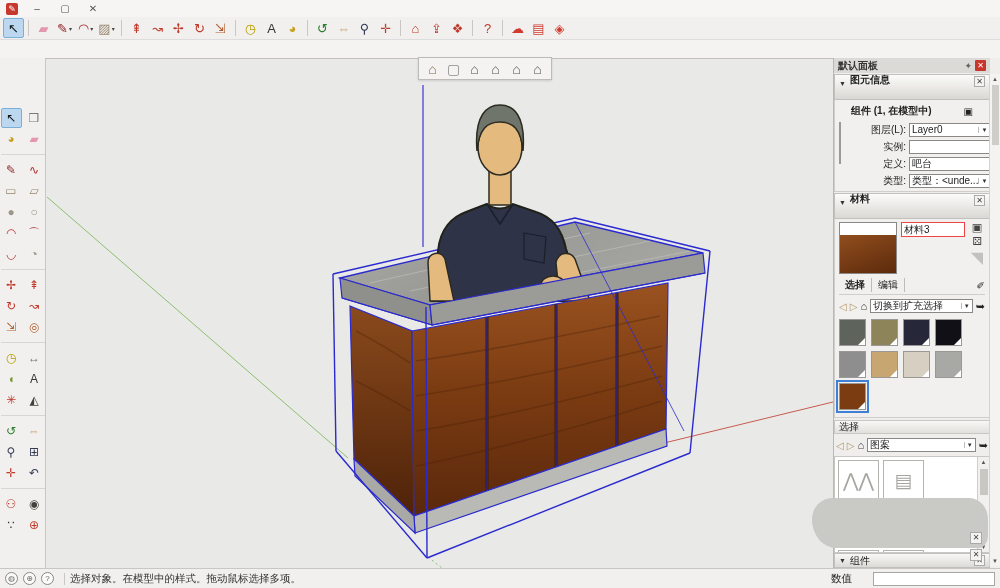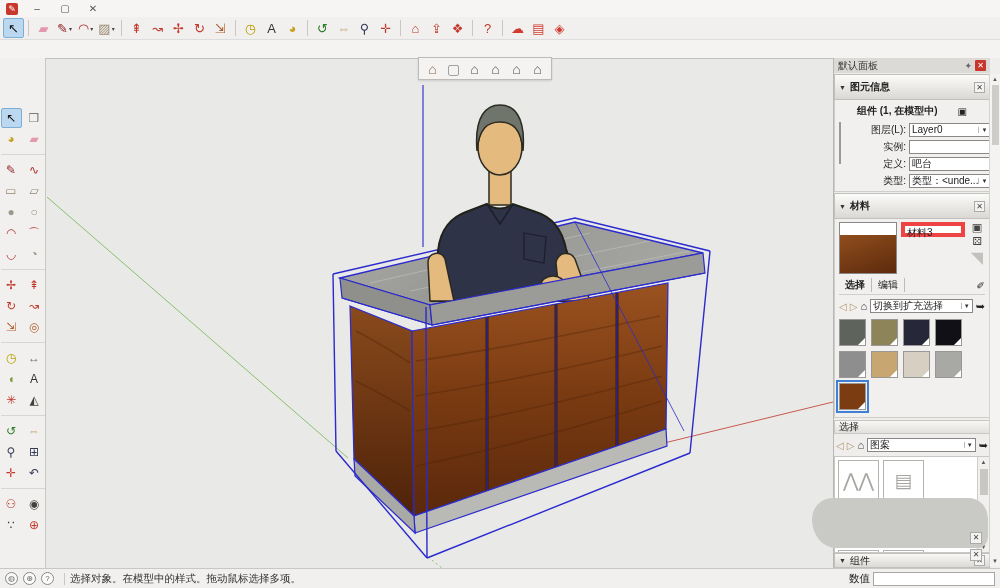--- a/index.html
+++ b/index.html
@@ -47,51 +47,51 @@
 
   .viewport { position:relative; width:787px; height:510px; background:#e9e9e7;
     border-top:1px solid #c2c0bd; }
   .viewport svg { position:absolute; left:0; top:0; }
 
   
   .tray { width:167px; height:510px; background:#efeeec; border-left:1px solid #b9b7b4;
     position:relative; display:flex; flex-direction:column; font-size:10px; }
   .tray-inner { width:156px; display:flex; flex-direction:column; height:100%; }
   .tray-titlebar { height:15px; background:#dcdad6; display:flex; align-items:center; padding:0 4px; }
-  .tray-titlebar .t { font-weight:normal; color:#333; flex:1; }
+  .tray-titlebar .t { font-weight:bold; color:#333; flex:1; }
   .pin { color:#666; font-size:9px; margin-right:3px; }
   .tray-close { width:11px; height:11px; background:#c8372c; color:#fff; font-size:8px;
     line-height:11px; text-align:center; border-radius:1px; }
   .panel-header { height:25px; background:linear-gradient(#fbfbf9,#dad8d4);
-    border:1px solid #c2c0bd; display:flex; align-items:center; padding:12px 4px; margin-top:1px; }
+    border:1px solid #c2c0bd; display:flex; align-items:flex-end; padding:12px 4px; margin-top:1px; }
   .panel-header .tri { font-size:7px; color:#333; margin-right:4px; }
   .panel-header .t { font-weight:bold; color:#222; flex:1; }
   .mini-x { width:11px; height:11px; border:1px solid #aaa; background:#f4f3f1; color:#444;
     font-size:8px; line-height:9px; text-align:center; }
   .panel-body { background:#f1f0ee; border:1px solid #d0cecb; border-top:none; padding:3px 4px; }
 
-  .ei-sub { display:flex; align-items:center; font-weight:bold; margin:1px 18px 4px; }
+  .ei-sub { display:flex; align-items:center; font-weight:bold; margin:1px 12px 4px; }
   .ei-sub .t { flex:1; }
   .ei-flex { display:flex; gap:23px; }
   .ei-thumb { width:42px; height:42px; background:#fff; border:1px solid #999; position:relative; overflow:hidden; }
   .ei-thumb::after { content:""; position:absolute; left:0; bottom:0;
     border-left:40px solid #b9c2c9; border-top:40px solid transparent; }
   .ei-rows { flex:1; display:flex; flex-direction:column; gap:2px; }
   .ei-row { display:flex; align-items:center; height:15px; }
   .ei-row .lab { width:42px; text-align:right; margin-right:3px; color:#222; }
   .field { flex:1; height:14px; background:#fff; border:1px solid #8a8886;
     display:flex; align-items:center; padding:0 2px; overflow:hidden; white-space:nowrap; }
   .field .val { flex:1; overflow:hidden; }
   .field .caret { font-size:6px; color:#333; border-left:1px solid #bbb; padding-left:2px; }
 
   .mat-top { display:flex; gap:4px; }
   .mat-prev { width:58px; height:52px; border:1px solid #8a8886; background:
     linear-gradient(#fff 0 12px, transparent 12px),
     linear-gradient(160deg,#9c5520,#5c2a0c); }
-  .mat-name { flex:1; height:15px; background:#fff; border:4px solid #ef4444; padding:0 2px; }
+  .mat-name { flex:1; height:15px; background:#fff; border:1px solid #ef4444; padding:0 2px; }
   .mat-icons { display:flex; flex-direction:column; align-items:center; gap:3px; width:16px; }
   .mat-icons span { font-size:11px; color:#444; line-height:1; }
   .mat-icons .bigtri { color:#c2c1bd; font-size:16px; }
   .mat-tabs { display:flex; align-items:center; margin-top:4px; border-bottom:1px solid #d0cecb; padding-bottom:2px; }
   .mat-tab { padding:0 6px; border-right:1px solid #bbb; color:#222; }
   .mat-tab.sel { font-weight:bold; }
   .mat-tabs .sp { flex:1; }
   .navrow { display:flex; align-items:center; gap:3px; margin:4px 0 4px; }
   .navrow .arrow { color:#b0966a; font-size:10px; }
   .navrow .home { font-size:11px; color:#444; }
@@ -131,21 +131,21 @@
   .float-x { position:absolute; width:12px; height:12px; border:1px solid #aaa; background:#f4f3f1;
     color:#444; font-size:8px; line-height:10px; text-align:center; z-index:31; }
 
   
   .statusbar { position:absolute; left:0; top:568px; width:1000px; height:20px;
     background:#f1f0ee; border-top:1px solid #c9c7c4; display:flex; align-items:center; padding:0 5px; }
   .sb-ico { width:13px; height:13px; border:1px solid #888; border-radius:50%; color:#666;
     font-size:8px; line-height:11px; text-align:center; margin-right:5px; background:#fbfbf9; }
   .sb-div { width:1px; height:12px; background:#c9c7c4; margin:0 5px; }
   .sb-msg { color:#333; font-size:10.5px; flex:1; }
-  .sb-meas { color:#222; font-size:10.5px; margin-right:3px; }
+  .sb-meas { color:#222; font-size:10.5px; margin-right:21px; }
   .sb-input { width:122px; height:14px; background:#fff; border:1px solid #a8a6a3; }
 </style>
 </head>
 <body>
 
 <div class="app">
 
   <div class="titlebar">
     <div class="logo">✎</div>
     <div class="wbtn">–</div>

